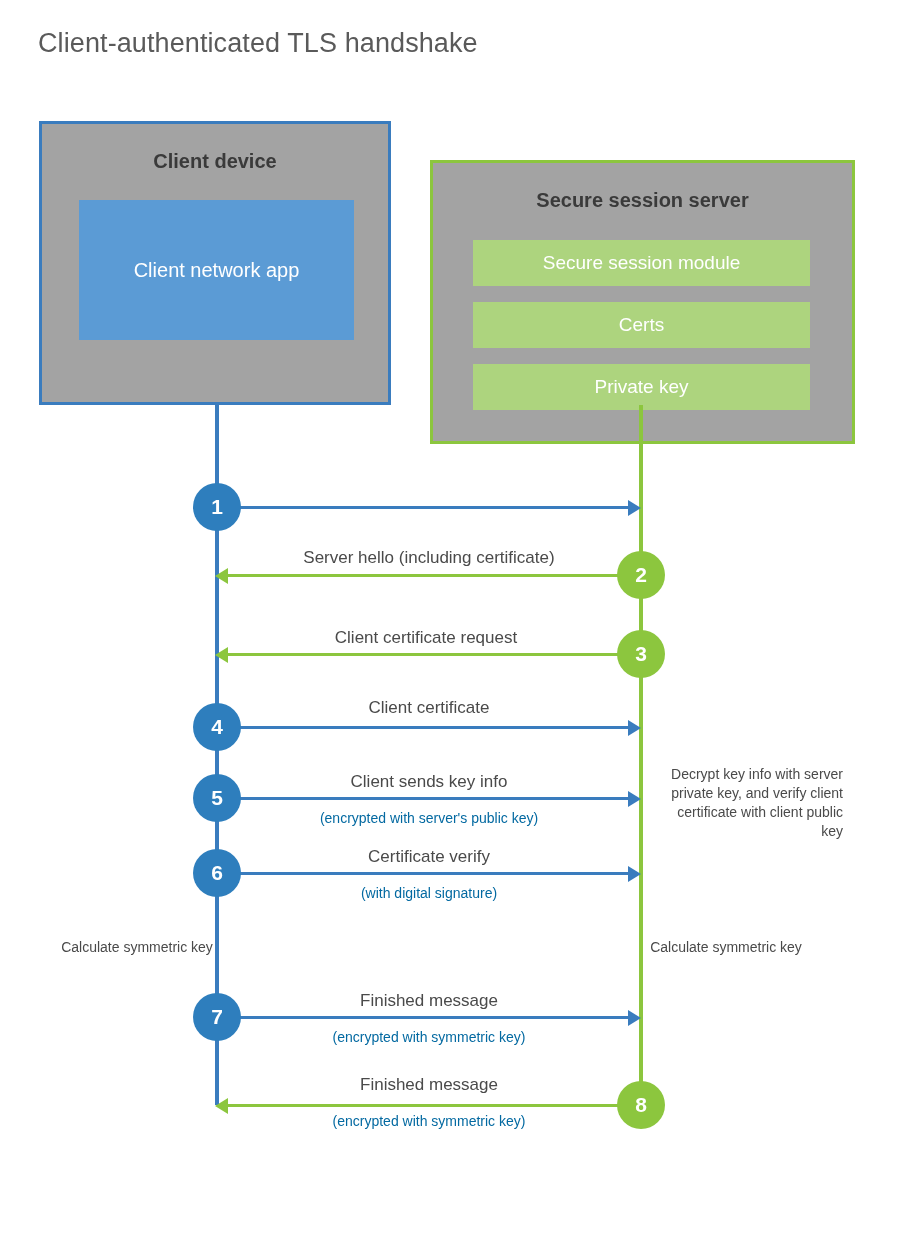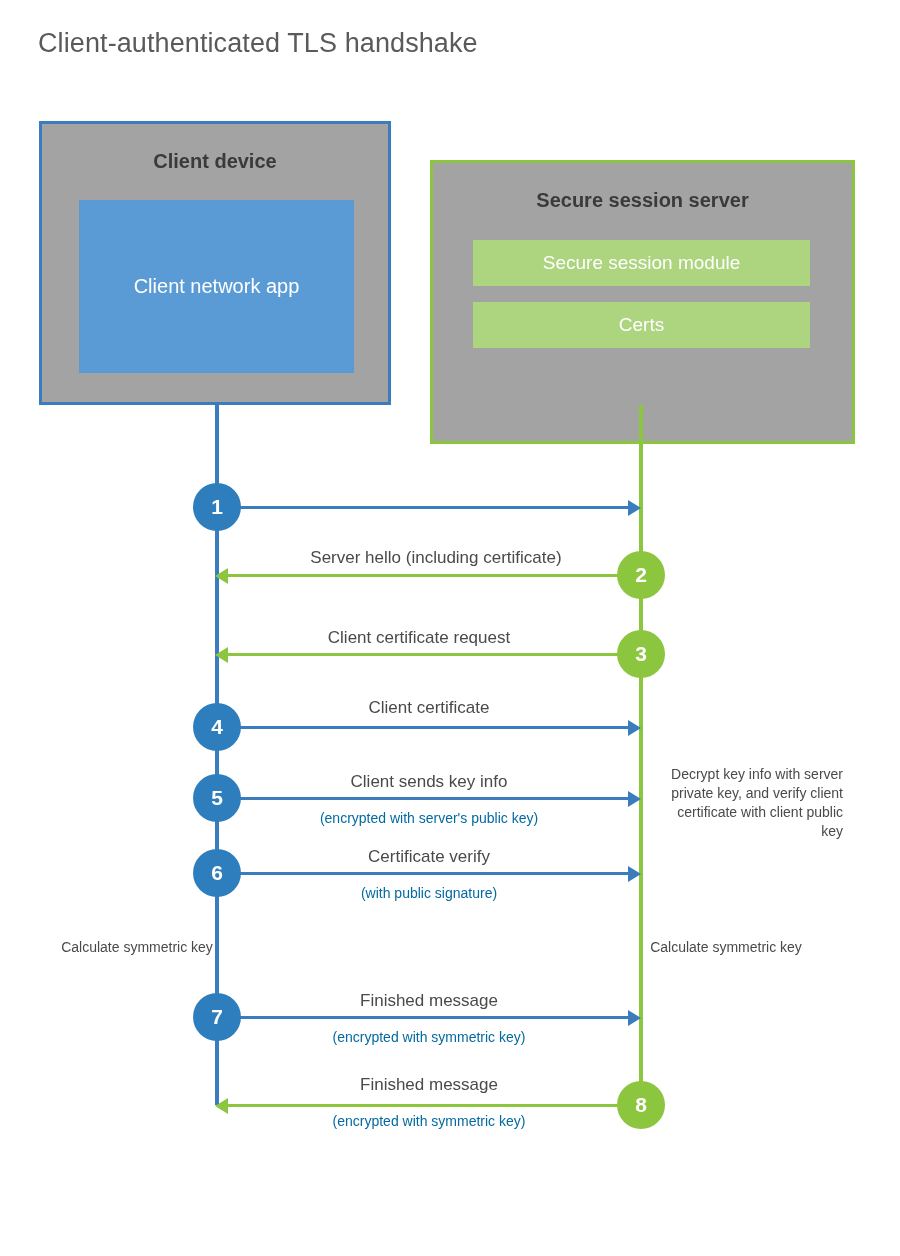--- a/index.html
+++ b/index.html
@@ -61,21 +61,21 @@
     font-size: 20px;
     font-weight: bold;
     color: #3a3a3a;
   }
 
   .client-app-box {
     position: absolute;
     left: 37px;
     top: 76px;
     width: 275px;
-    height: 173px;
+    height: 140px;
     background: #5b9bd5;
     display: flex;
     align-items: center;
     justify-content: center;
     text-align: center;
     color: #ffffff;
     font-size: 20px;
     line-height: 1.35;
     padding: 0 8px;
     box-sizing: border-box;
@@ -194,55 +194,56 @@
 
   <div class="actor-box client">
     <div class="actor-title">Client device</div>
     <div class="client-app-box">Client network app</div>
   </div>
 
   <div class="actor-box server">
     <div class="actor-title">Secure session server</div>
     <div class="server-bar b1">Certs</div>
     <div class="server-bar b0">Secure session module</div>
+    <div class="server-bar b2">Private key</div>
   </div>
 
   <div class="lifeline client"></div>
   <div class="lifeline server"></div>
 
   <div class="msg-line blue" style="left:217px; top:506px; width:412px;"></div>
   <div class="arrow-head right blue" style="left:628px; top:500px;"></div>
   <div class="step-circle blue" style="left:193px; top:483px;">1</div>
 
-  <div class="msg-label" style="left:224px; top:548px; width:424px;">Server hello (including certificate)</div>
+  <div class="msg-label" style="left:217px; top:548px; width:424px;">Server hello (including certificate)</div>
   <div class="msg-line green" style="left:228px; top:574px; width:413px;"></div>
   <div class="arrow-head left green" style="left:215px; top:568px;"></div>
   <div class="step-circle green" style="left:617px; top:551px;">2</div>
 
-  <div class="msg-label" style="left:207px; top:628px; width:424px;">Client certificate request</div>
+  <div class="msg-label" style="left:214px; top:628px; width:424px;">Client certificate request</div>
   <div class="msg-line green" style="left:228px; top:653px; width:413px;"></div>
   <div class="arrow-head left green" style="left:215px; top:647px;"></div>
   <div class="step-circle green" style="left:617px; top:630px;">3</div>
 
   <div class="msg-label" style="left:217px; top:698px; width:424px;">Client certificate</div>
   <div class="msg-line blue" style="left:217px; top:726px; width:412px;"></div>
   <div class="arrow-head right blue" style="left:628px; top:720px;"></div>
   <div class="step-circle blue" style="left:193px; top:703px;">4</div>
 
   <div class="msg-label" style="left:217px; top:772px; width:424px;">Client sends key info</div>
   <div class="msg-line blue" style="left:217px; top:797px; width:412px;"></div>
   <div class="arrow-head right blue" style="left:628px; top:791px;"></div>
   <div class="step-circle blue" style="left:193px; top:774px;">5</div>
   <div class="msg-sublabel" style="left:217px; top:810px; width:424px;">(encrypted with server's public key)</div>
 
   <div class="msg-label" style="left:217px; top:847px; width:424px;">Certificate verify</div>
   <div class="msg-line blue" style="left:217px; top:872px; width:412px;"></div>
   <div class="arrow-head right blue" style="left:628px; top:866px;"></div>
   <div class="step-circle blue" style="left:193px; top:849px;">6</div>
-  <div class="msg-sublabel" style="left:217px; top:885px; width:424px;">(with public signature)</div>
+  <div class="msg-sublabel" style="left:217px; top:885px; width:424px;">(with digital signature)</div>
 
   <div class="msg-label" style="left:217px; top:991px; width:424px;">Finished message</div>
   <div class="msg-line blue" style="left:217px; top:1016px; width:412px;"></div>
   <div class="arrow-head right blue" style="left:628px; top:1010px;"></div>
   <div class="step-circle blue" style="left:193px; top:993px;">7</div>
   <div class="msg-sublabel" style="left:217px; top:1029px; width:424px;">(encrypted with symmetric key)</div>
 
   <div class="msg-label" style="left:217px; top:1075px; width:424px;">Finished message</div>
   <div class="msg-line green" style="left:228px; top:1104px; width:413px;"></div>
   <div class="arrow-head left green" style="left:215px; top:1098px;"></div>

